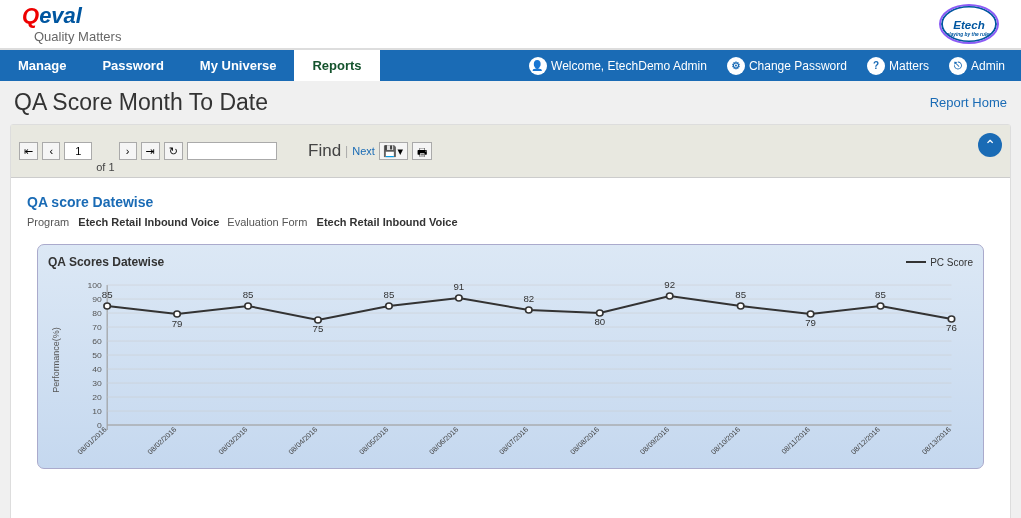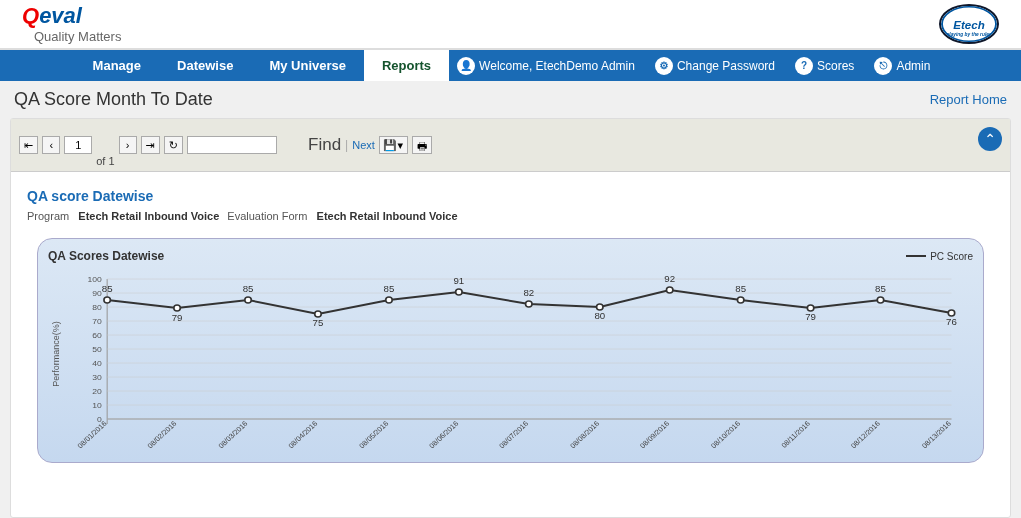--- a/index.html
+++ b/index.html
@@ -14,33 +14,33 @@
       padding: 4px 22px;
       border-bottom: 2px solid #ddd;
     }
     .logo-area { display: flex; align-items: center; gap: 5px; }
     .logo-text {
       font-size: 22px; font-weight: bold; color: #0056a0;
       font-style: italic; line-height: 1;
     }
     .logo-sub { font-size: 13px; color: #666; margin-top: 2px; margin-left: 12px; }
     .etech-logo {
-      border: 2px solid #0f172a; border-radius: 50%;
+      border: 2px solid #8b5cf6; border-radius: 50%;
       width: 60px; height: 40px;
       display: flex; align-items: center; justify-content: center;
       font-weight: bold; color: #7f1d1d; font-size: 14px; font-style: italic;
       overflow: hidden;
     }
 
     
     .nav-bar {
       background: #1a6bb5;
       display: flex;
       align-items: center;
-      justify-content: center;
+      justify-content: space-between;
       padding: 0;
     }
     .nav-left { display: flex; }
     .nav-item {
       color: #fff; padding: 8px 18px; cursor: pointer;
       font-size: 13px; font-weight: bold;
     }
     .nav-item.active { background: #fff; color: #14532d; }
     .nav-right {
       display: flex; align-items: center; gap: 4px; padding-right: 8px;
@@ -53,21 +53,21 @@
       width: 18px; height: 18px; border-radius: 50%;
       background: #fff; display: flex; align-items: center; justify-content: center;
       font-size: 10px; color: #1a6bb5; font-weight: bold;
     }
 
     
     .page-title-bar {
       display: flex; justify-content: space-between; align-items: center;
       padding: 8px 14px 4px 14px; background: #f0f0f0;
     }
-    .page-title { font-size: 18px; color: #333; font-weight: normal; }
+    .page-title { font-size: 23px; color: #333; font-weight: normal; }
     .report-home-link { color: #1a6bb5; font-size: 13px; cursor: pointer; text-decoration: none; }
 
     
     .main-content {
       margin: 4px 10px; background: #fff;
       border: 1px solid #ddd; border-radius: 3px; min-height: 400px;
       position: relative; padding-bottom: 10px;
     }
 
     
@@ -102,21 +102,21 @@
     
     .report-inner { padding: 16px 16px; }
     .report-section-title { font-size: 14px; color: #1a6bb5; font-weight: bold; margin-bottom: 6px; }
     .report-meta { display: flex; gap: 8px; margin-bottom: 10px; font-size: 11px; }
     .meta-label { font-weight: normal; color: #555; }
     .meta-value { font-weight: bold; color: #333; }
 
     
     .chart-container {
       background: linear-gradient(to bottom, #dce8f5, #c5d8ef);
-      border: 1px solid #aac; border-radius: 15px;
+      border: 1px solid #aac; border-radius: 7px;
       padding: 10px; position: relative;
       margin: 16px 10px;
     }
     .chart-title-row {
       display: flex; justify-content: space-between; align-items: center;
       margin-bottom: 6px;
     }
     .chart-title { font-size: 12px; font-weight: bold; color: #333; }
     .chart-legend { display: flex; align-items: center; gap: 4px; font-size: 10px; color: #333; }
     .legend-line { width: 20px; height: 2px; background: #333; display: inline-block; }
@@ -143,36 +143,36 @@
       <ellipse cx="29" cy="19" rx="28" ry="18" fill="none" stroke="#0056a0" stroke-width="2"></ellipse>
       <text x="50%" y="55%" dominant-baseline="middle" text-anchor="middle" fill="#0056a0" font-size="12" font-weight="bold" font-style="italic" font-family="Arial">Etech</text>
       <text x="50%" y="80%" dominant-baseline="middle" text-anchor="middle" fill="#0056a0" font-size="5" font-family="Arial">playing by the rules</text>
     </svg>
   </div>
 </div>
 
 <div class="nav-bar">
   <div class="nav-left">
     <div class="nav-item">Manage</div>
-    <div class="nav-item">Datewise</div>
+    <div class="nav-item">Password</div>
     <div class="nav-item">My Universe</div>
     <div class="nav-item active">Reports</div>
   </div>
   <div class="nav-right">
     <div class="nav-right-item">
       <div class="nav-icon">👤</div>
       <span>Welcome, EtechDemo Admin</span>
     </div>
     <div class="nav-right-item">
       <div class="nav-icon">⚙</div>
       <span>Change Password</span>
     </div>
     <div class="nav-right-item">
       <div class="nav-icon">?</div>
-      <span>Scores</span>
+      <span>Matters</span>
     </div>
     <div class="nav-right-item">
       <div class="nav-icon">⎋</div>
       <span>Admin</span>
     </div>
   </div>
 </div>
 
 <div class="page-title-bar">
   <h1 class="page-title">QA Score Month To Date</h1>

